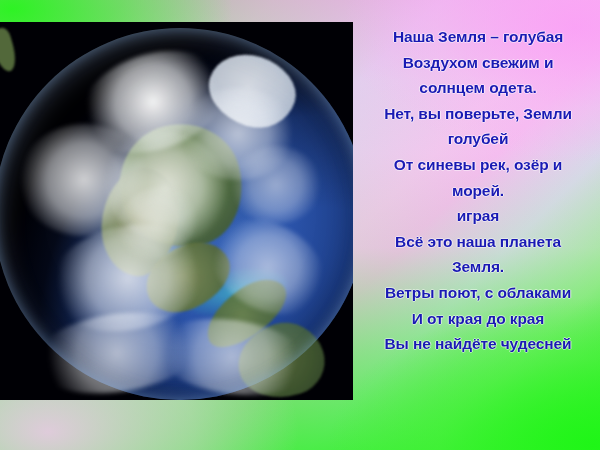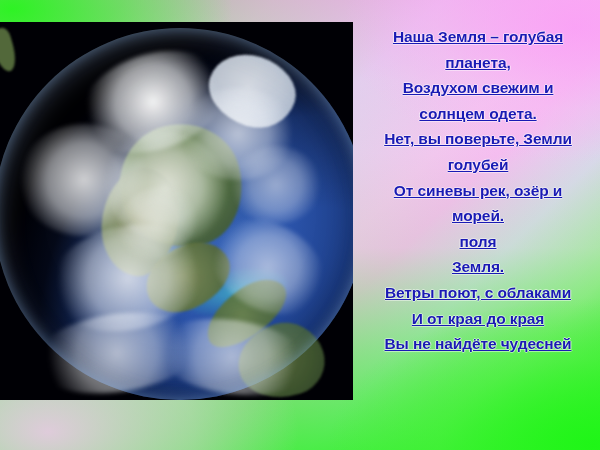--- a/index.html
+++ b/index.html
@@ -241,21 +241,21 @@
     line-height: 25.6px;
     font-weight: bold;
     color: #1a1ab4;
     letter-spacing: -0.1px;
     text-shadow:
        1px  0   0 rgba(255,255,255,0.55),
       -1px  0   0 rgba(255,255,255,0.55),
        0    1px 0 rgba(255,255,255,0.45),
        0   -1px 0 rgba(255,255,255,0.45);
   }
-  .poem-line { display: block; white-space: nowrap; text-decoration: underline; }
+  .poem-line { display: block; white-space: nowrap; }
 </style>
 </head>
 <body>
 
 <div id="slide">
 
   <div class="bg-base"></div>
   <div class="bg-wash-a"></div>
   <div class="bg-wash-b"></div>
   <div class="bg-wash-c"></div>
@@ -285,28 +285,28 @@
         <div class="cloud c9"></div>
         <div class="cloud c10"></div>
         <div class="limb"></div>
       </div>
       <div class="limb-outer"></div>
     </div>
   </div>
 
   <div class="poem">
     <span class="poem-line">Наша Земля – голубая</span>
-    <span class="poem-line">планета,</span>
     <span class="poem-line">Воздухом свежим и</span>
     <span class="poem-line">солнцем одета.</span>
     <span class="poem-line">Нет, вы поверьте, Земли</span>
     <span class="poem-line">голубей</span>
     <span class="poem-line">От синевы рек, озёр и</span>
     <span class="poem-line">морей.</span>
-    <span class="poem-line">поля</span>
+    <span class="poem-line">играя</span>
+    <span class="poem-line">Всё это наша планета</span>
     <span class="poem-line">Земля.</span>
     <span class="poem-line">Ветры поют, с облаками</span>
     <span class="poem-line">И от края до края</span>
     <span class="poem-line">Вы не найдёте чудесней</span>
 
   </div>
 
 </div>
 
 </body></html>

